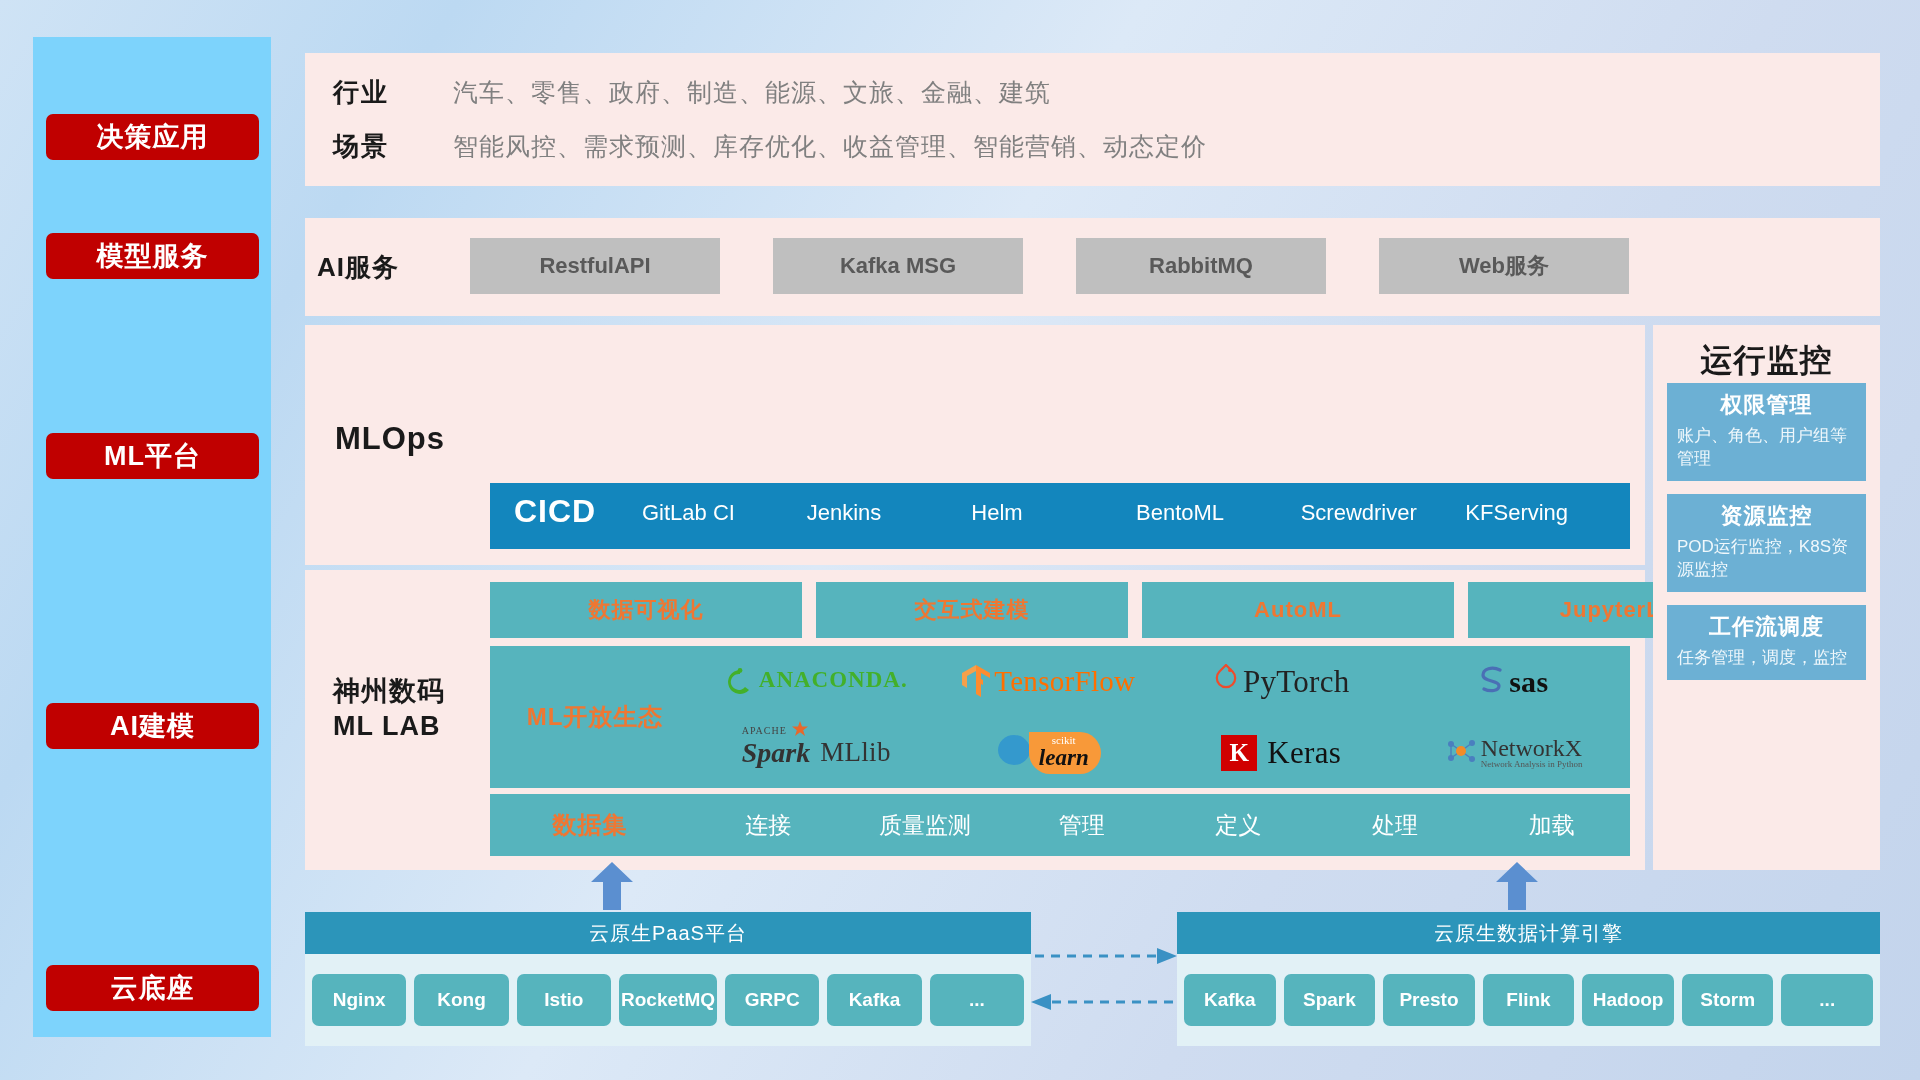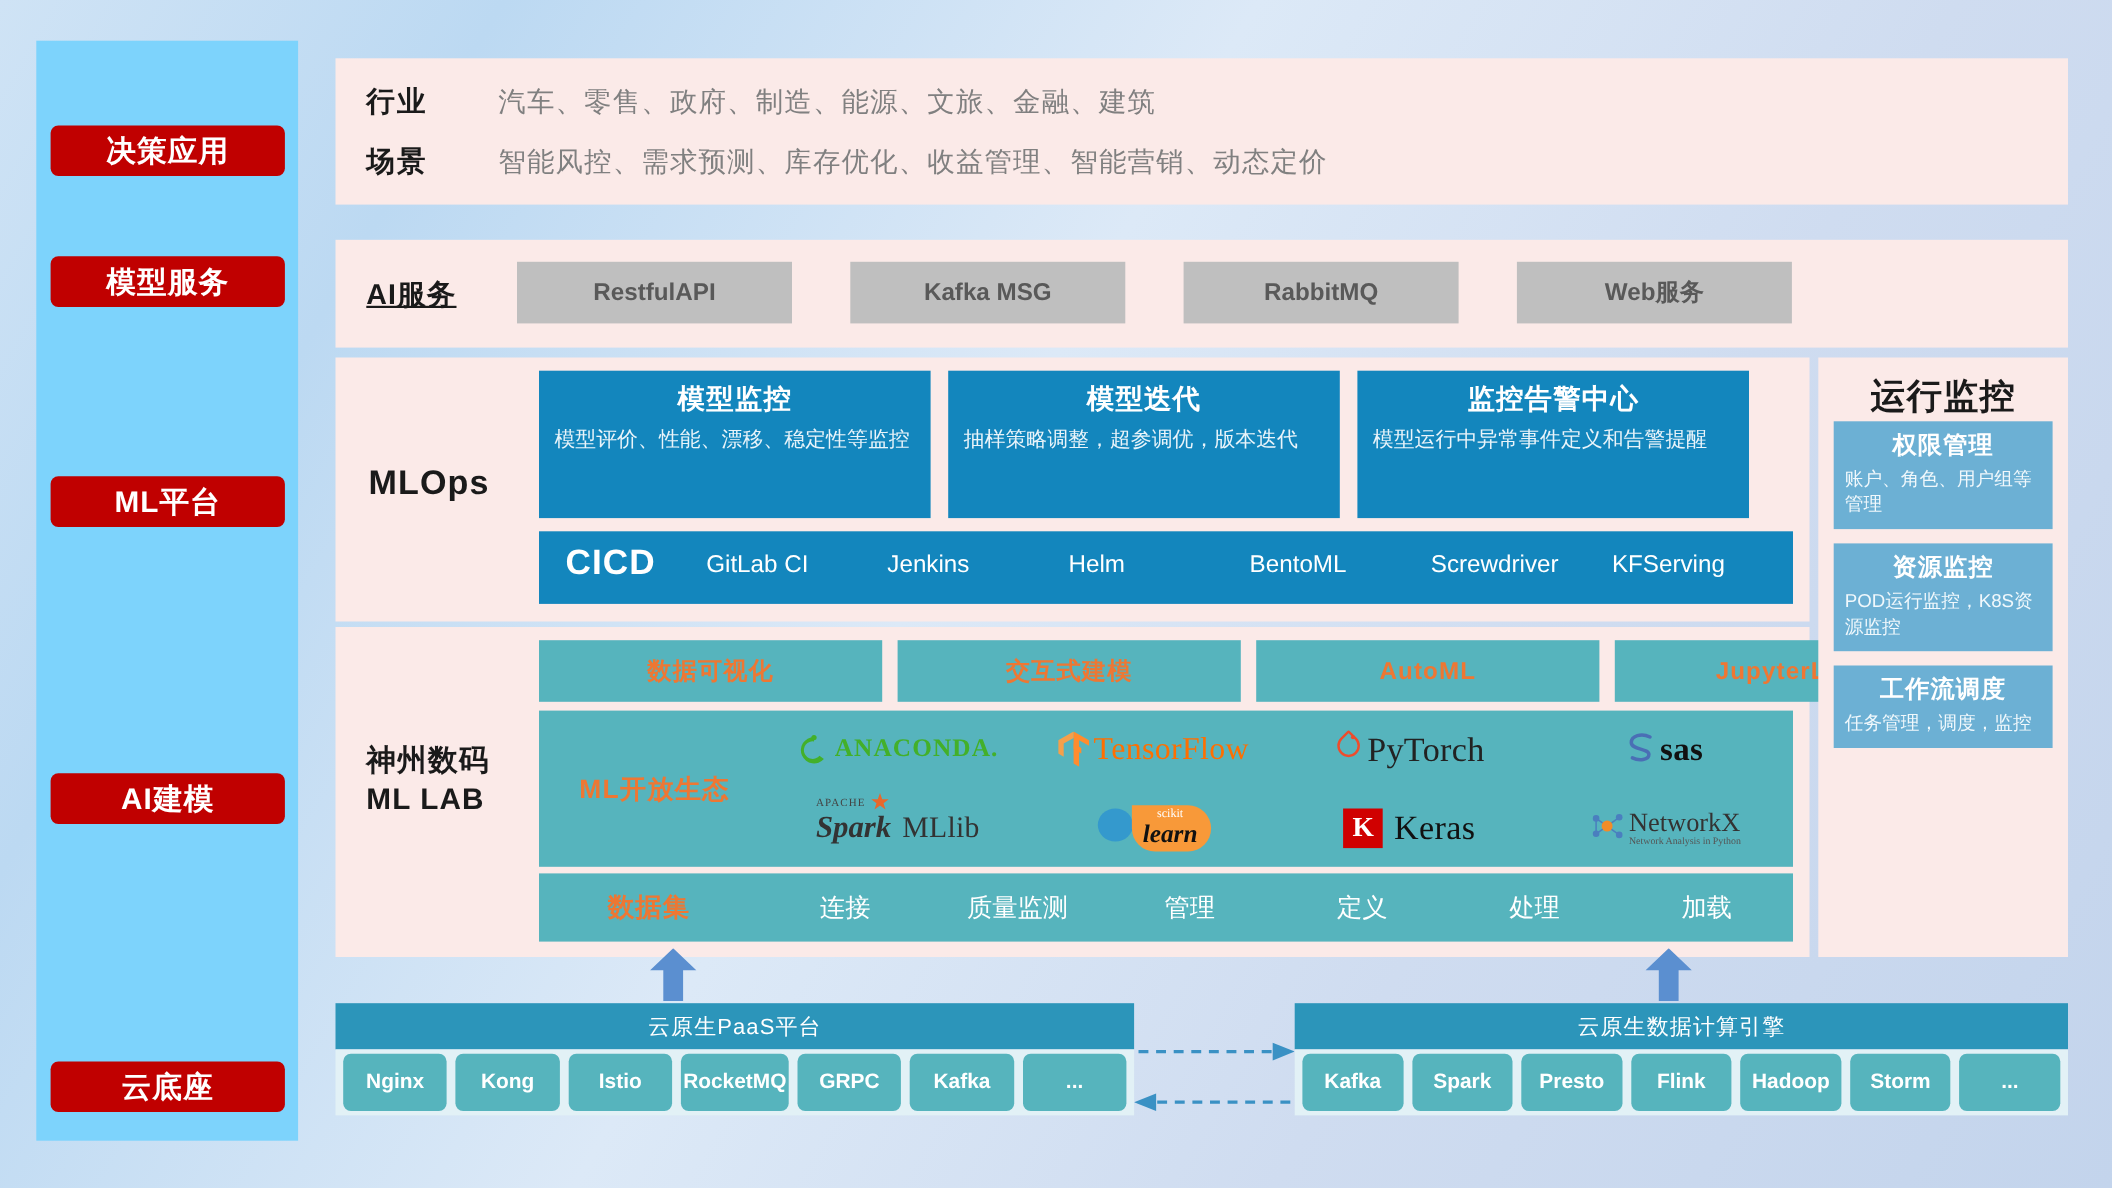--- a/index.html
+++ b/index.html
@@ -63,21 +63,21 @@
   .kv-1 { left: 28px; top: 22px; }
   .kv-2 { left: 28px; top: 76px; }
 
   
   .band-aisvc { top: 218px; width: 1575px; height: 98px; }
   .band-label {
     position: absolute;
     font-size: 26px; font-weight: bold; color: #1a1a1a;
     letter-spacing: 1px;
   }
-  .aisvc-label { left: 28px; top: 32px; text-decoration: underline; }
+  .aisvc-label { left: 12px; top: 32px; }
   .svc-chips { position: absolute; left: 165px; top: 20px; display: flex; gap: 53px; }
   .svc-chip {
     width: 250px; height: 56px;
     background: #bfbfbf;
     color: #595959;
     font-size: 22px; font-weight: bold;
     display: flex; align-items: center; justify-content: center;
   }
 
   
@@ -190,21 +190,21 @@
   .cloud-left { left: 0px; width: 726px; }
   .cloud-right { left: 872px; width: 703px; }
   .cloud-hdr {
     height: 42px; background: #2c95ba;
     color: #ffffff; font-size: 20px;
     display: flex; align-items: center; justify-content: center;
     letter-spacing: 1px;
   }
   .cloud-body {
     background: #e2f1f6;
-    padding: 4px 7px;
+    padding: 20px 7px;
     display: flex; gap: 8px;
   }
   .cloud-chip {
     flex: 1 1 0; height: 52px;
     background: #56b4bd; border-radius: 7px;
     color: #ffffff; font-size: 19px; font-weight: bold;
     display: flex; align-items: center; justify-content: center;
     text-align: center; line-height: 1.1; padding: 0 2px;
   }
 
@@ -246,34 +246,20 @@
       <div class="svc-chips">
         <div class="svc-chip">RestfulAPI</div>
         <div class="svc-chip">Kafka MSG</div>
         <div class="svc-chip">RabbitMQ</div>
         <div class="svc-chip">Web服务</div>
       </div>
     </div>
 
     <div class="band band-mlops">
       <div class="band-label mlops-label">MLOps</div>
-      <div class="mlops-cards">
-        <div class="mlops-card">
-          <div class="ttl">模型监控</div>
-          <div class="desc">模型评价、性能、漂移、稳定性等监控</div>
-        </div>
-        <div class="mlops-card">
-          <div class="ttl">模型迭代</div>
-          <div class="desc">抽样策略调整，超参调优，版本迭代</div>
-        </div>
-        <div class="mlops-card">
-          <div class="ttl">监控告警中心</div>
-          <div class="desc">模型运行中异常事件定义和告警提醒</div>
-        </div>
-      </div>
       <div class="cicd-bar">
         <div class="cicd-title">CICD</div>
         <div class="cicd-item">GitLab CI</div>
         <div class="cicd-item">Jenkins</div>
         <div class="cicd-item">Helm</div>
         <div class="cicd-item">BentoML</div>
         <div class="cicd-item">Screwdriver</div>
         <div class="cicd-item">KFServing</div>
       </div>
     </div>

